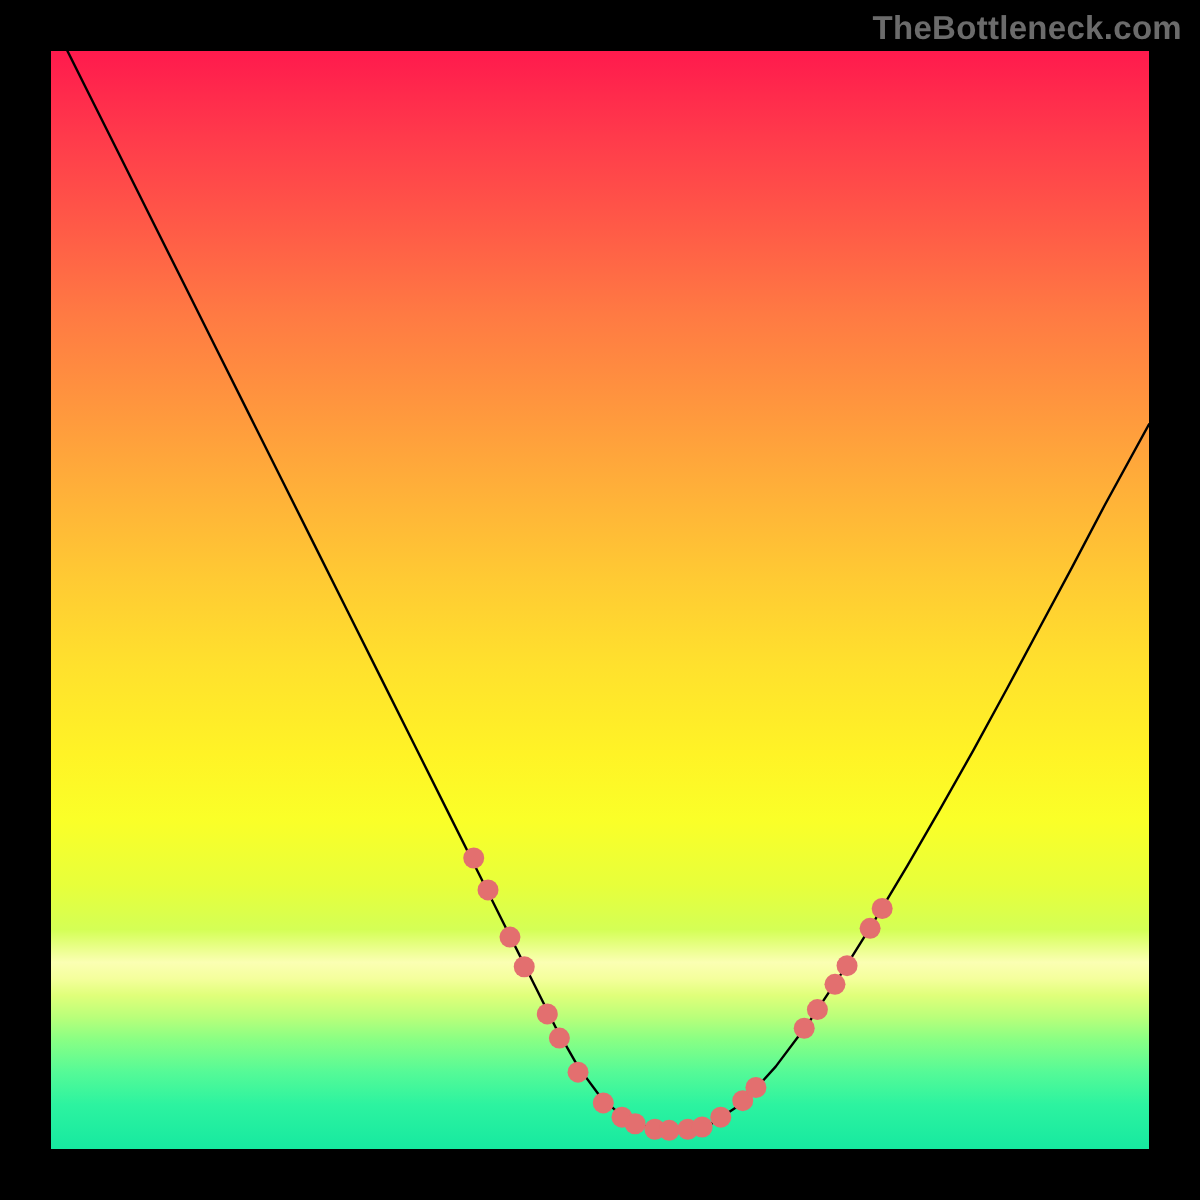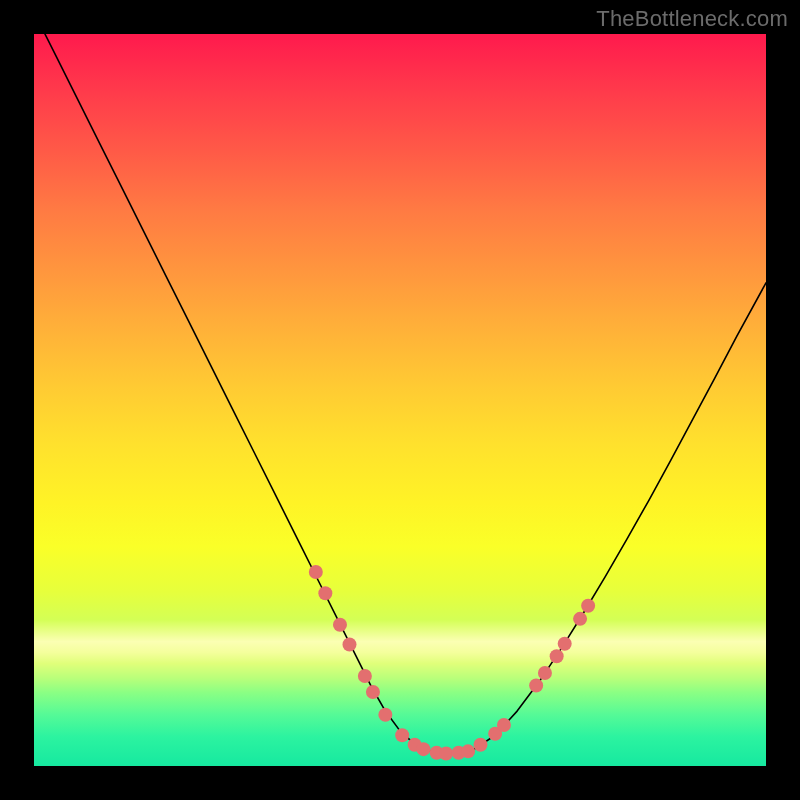--- a/index.html
+++ b/index.html
@@ -55,21 +55,21 @@
     width: 732px;
     height: 732px;
   }
   .watermark {
     position: absolute;
     top: 6px;
     right: 12px;
     color: #6b6b6b;
     font-size: 22px;
     letter-spacing: 0.2px;
-    font-weight: 400;
+    font-weight: 700;
     user-select: none;
   }
 </style>
 </head>
 <body>
 
 <div class="frame">
   <div class="plot-area">
     <svg viewBox="0 0 732 732">
       <path id="curve-path" fill="none" stroke="#000" stroke-width="1.6" stroke-linecap="round" stroke-linejoin="round" d="M0.00 -21.96 L21.96 21.96 L43.92 65.88 L65.88 109.80 L87.84 153.72 L109.80 197.64 L131.76 241.56 L153.72 285.48 L175.68 329.40 L197.64 373.32 L219.60 417.24 L241.56 461.16 L263.52 505.08 L285.48 549.00 L307.44 592.92 L322.08 622.20 L336.72 651.48 L351.36 677.10 L366.00 696.86 L380.64 710.04 L395.28 716.63 L409.92 719.56 L424.56 719.56 L439.20 715.90 L461.16 701.26 L483.12 677.10 L505.08 647.82 L527.04 614.88 L549.00 579.74 L570.96 543.14 L592.92 505.08 L614.88 466.28 L636.84 426.02 L658.80 385.03 L680.76 344.04 L702.72 302.32 L732.00 248.88"></path>

